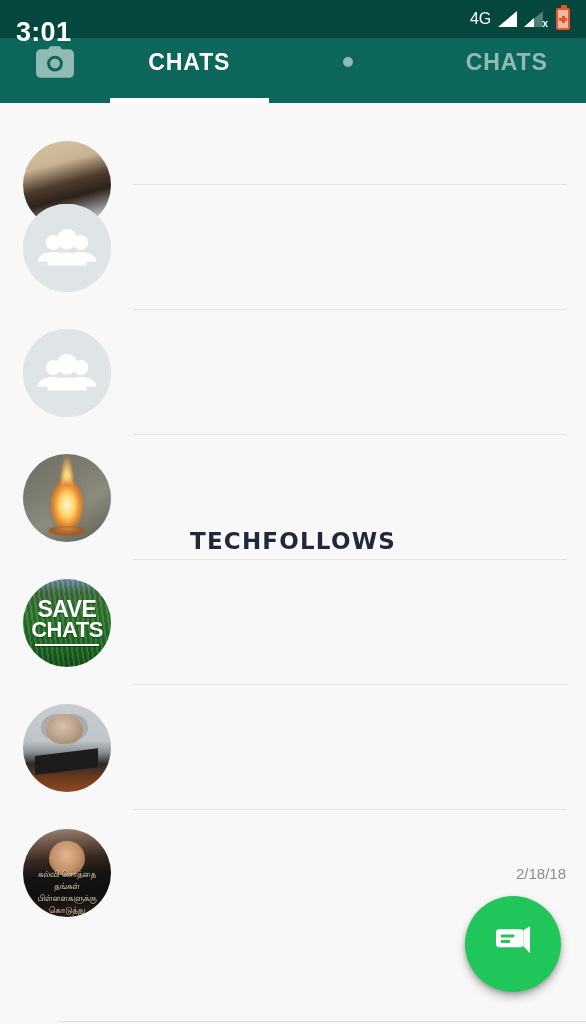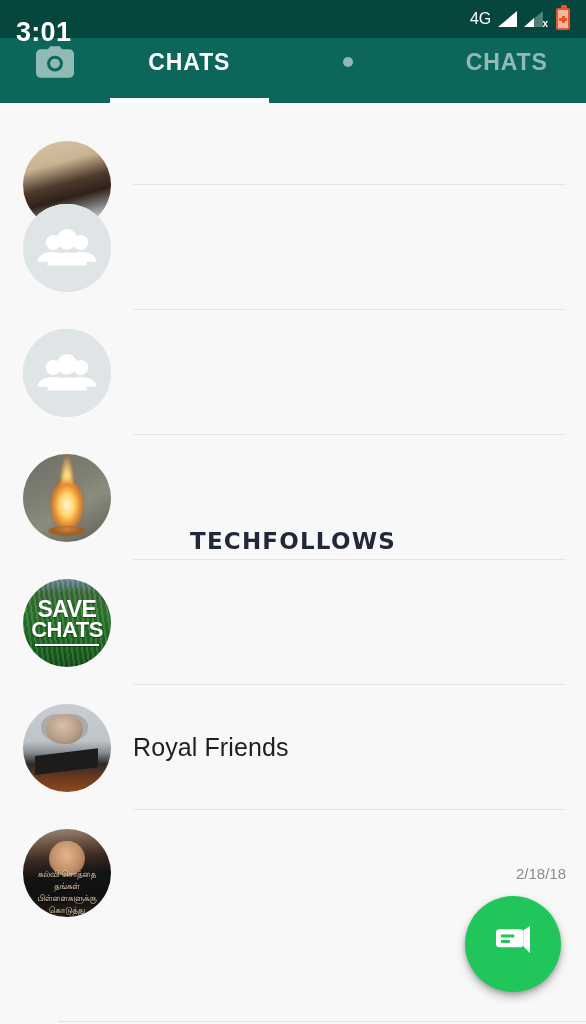--- a/index.html
+++ b/index.html
@@ -506,24 +506,20 @@
         <span class="row-title"></span>
         <span class="row-time"></span>
       </div>
       <span class="divider"></span>
     </div>
 
     <div class="row">
       <div class="avatar">
         <div class="av-speaker"></div>
       </div>
-      <div class="row-body">
-        <span class="row-title">Royal Friends</span>
-        <span class="row-time"></span>
-      </div>
       <span class="divider"></span>
     </div>
 
     <div class="row">
       <div class="avatar">
         <div class="av-child">
           <div class="tamil">கல்வி சொத்தை தங்கள் பிள்ளைகளுக்கு கொடுத்து அறிவாளியாக்குங்கள்</div>
         </div>
       </div>
       <div class="row-body">

